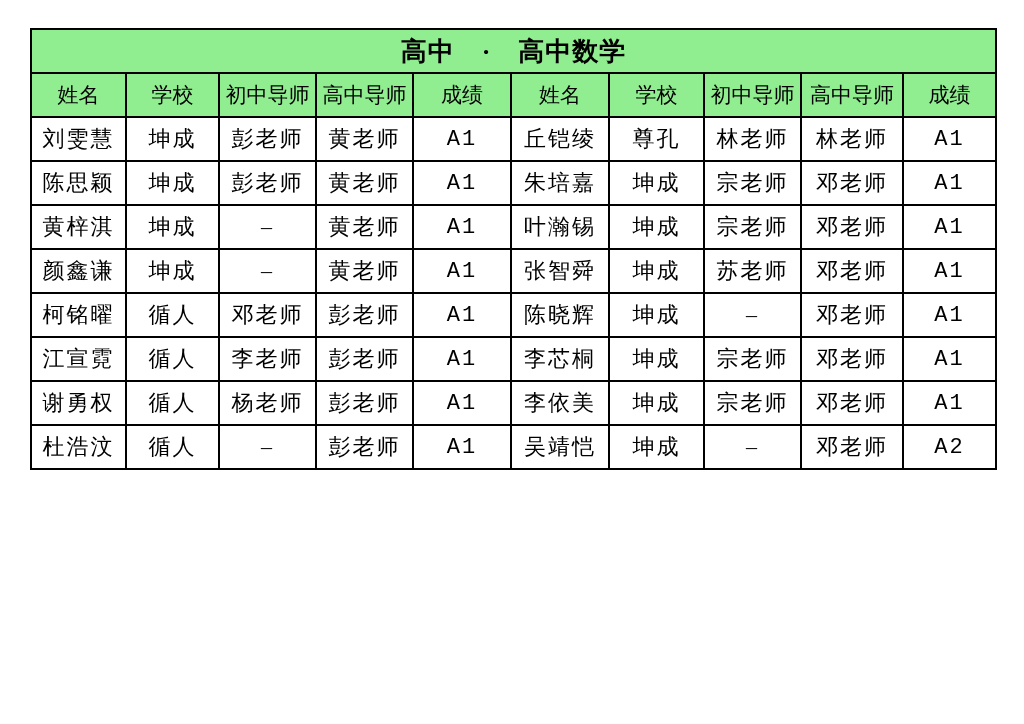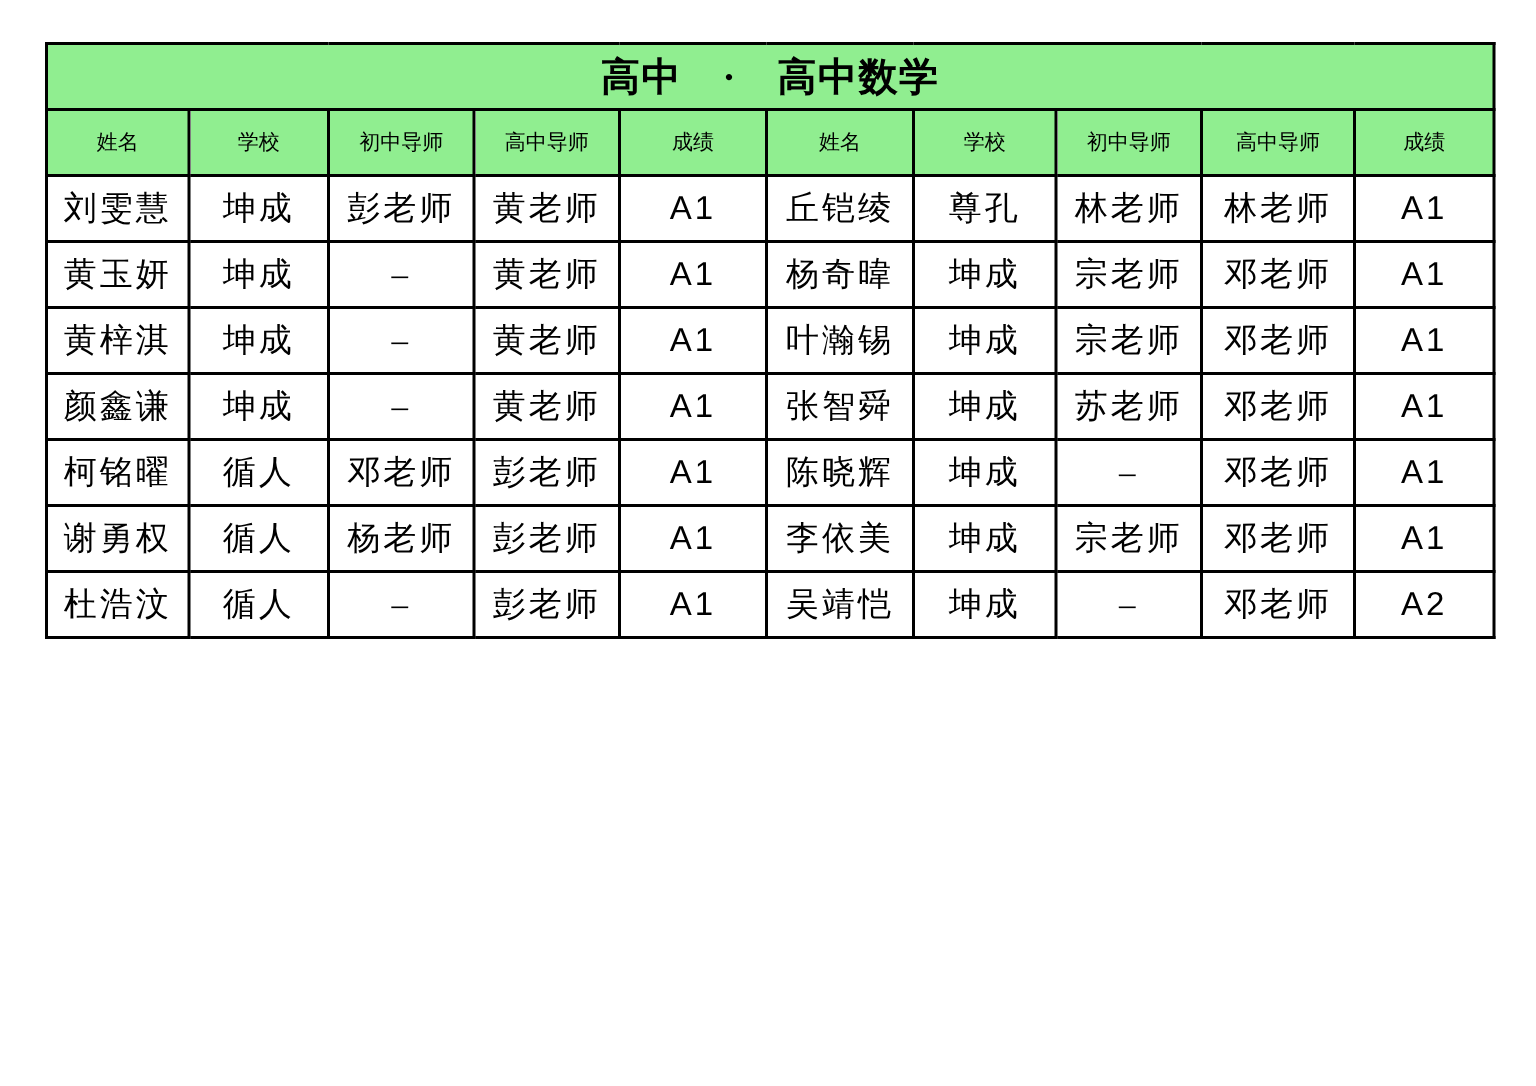--- a/index.html
+++ b/index.html
@@ -37,30 +37,30 @@
   th.title-cell {
     height: 42px;
     background: #90EE90;
     font-size: 26px;
     font-weight: bold;
     letter-spacing: 1px;
   }
   tr.header-row th {
     height: 42px;
     background: #90EE90;
-    font-size: 14px;
+    font-size: 21px;
     font-weight: normal;
   }
   table.roster td {
     height: 42px;
     font-size: 22px;
     letter-spacing: 2px;
   }
   td.grade {
-    font-family: Liberation Sans, sans-serif;
+    font-family: Liberation Mono, monospace;
     font-size: 20px;
     letter-spacing: 0;
   }
   td.absent {
     border: none;
     background: #ffffff;
   }
 </style>
 </head>
 <body>
@@ -103,26 +103,26 @@
           <td>彭老师</td>
           <td>黄老师</td>
           <td class="grade">A1</td>
           <td>丘铠绫</td>
           <td>尊孔</td>
           <td>林老师</td>
           <td>林老师</td>
           <td class="grade">A1</td>
         </tr>
         <tr>
-          <td>黄玉妍</td>
-          <td>坤成</td>
-          <td>–</td>
-          <td>黄老师</td>
-          <td class="grade">A1</td>
-          <td>杨奇暐</td>
+          <td>陈思颖</td>
+          <td>坤成</td>
+          <td>彭老师</td>
+          <td>黄老师</td>
+          <td class="grade">A1</td>
+          <td>朱培嘉</td>
           <td>坤成</td>
           <td>宗老师</td>
           <td>邓老师</td>
           <td class="grade">A1</td>
         </tr>
         <tr>
           <td>黄梓淇</td>
           <td>坤成</td>
           <td>–</td>
           <td>黄老师</td>
@@ -147,20 +147,32 @@
         </tr>
         <tr>
           <td>柯铭曜</td>
           <td>循人</td>
           <td>邓老师</td>
           <td>彭老师</td>
           <td class="grade">A1</td>
           <td>陈晓辉</td>
           <td>坤成</td>
           <td>–</td>
+          <td>邓老师</td>
+          <td class="grade">A1</td>
+        </tr>
+        <tr>
+          <td>江宣霓</td>
+          <td>循人</td>
+          <td>李老师</td>
+          <td>彭老师</td>
+          <td class="grade">A1</td>
+          <td>李芯桐</td>
+          <td>坤成</td>
+          <td>宗老师</td>
           <td>邓老师</td>
           <td class="grade">A1</td>
         </tr>
         <tr>
           <td>谢勇权</td>
           <td>循人</td>
           <td>杨老师</td>
           <td>彭老师</td>
           <td class="grade">A1</td>
           <td>李依美</td>

